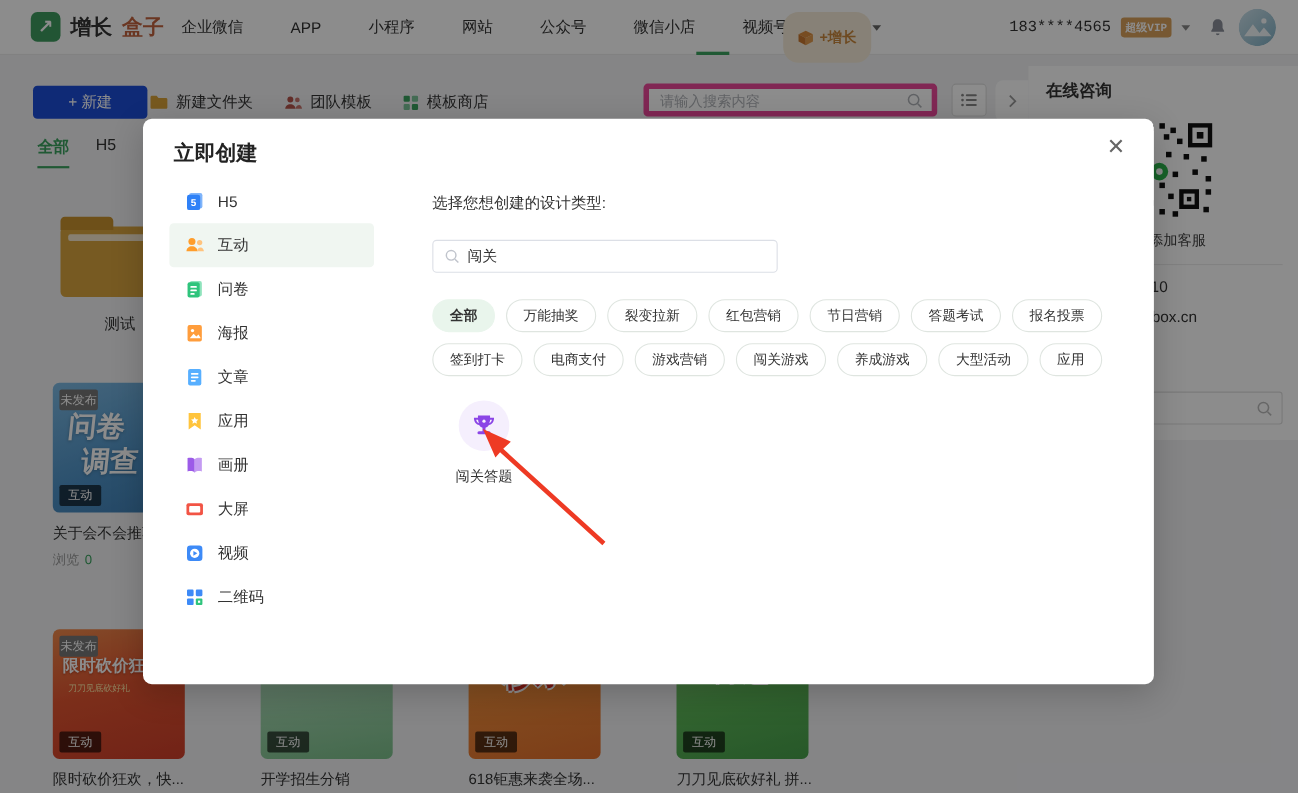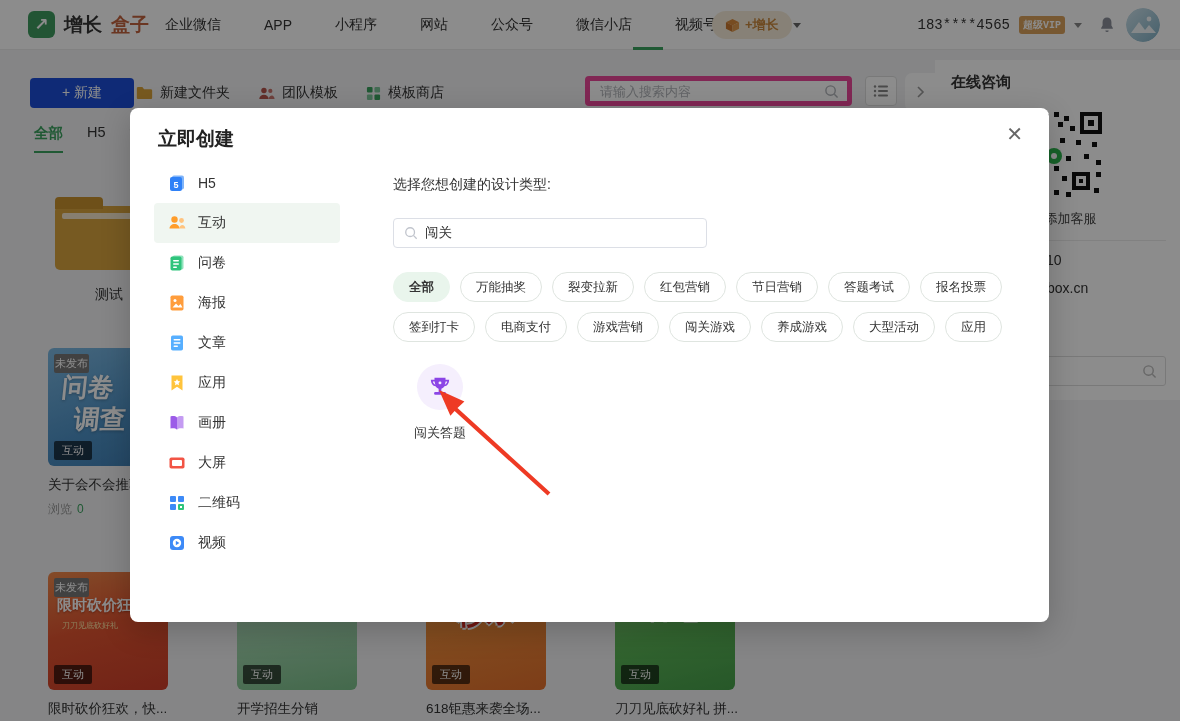--- a/index.html
+++ b/index.html
@@ -14,21 +14,21 @@
   #nav { position:absolute; left:0; top:0; width:1180px; height:50px; background:#fff; border-bottom:1px solid #ececec; }
   #logo { position:absolute; left:28px; top:11px; display:flex; align-items:center; gap:9px; }
   #logo .mark { width:27px; height:27px; border-radius:6px; background:#3E9B5F; color:#fff; display:flex; align-items:center; justify-content:center; font-weight:bold; font-size:17px; }
   #logo .t1 { font-size:19px; font-weight:bold; color:#333; }
   #logo .t2 { font-size:19px; font-weight:bold; color:#C2633E; }
   #navmenu { position:absolute; left:165px; top:0; height:50px; display:flex; align-items:center; gap:43px; }
   .navitem { font-size:14px; color:#333; cursor:pointer; white-space:nowrap; }
   #finance { position:relative; display:flex; align-items:center; gap:5px; }
   #finance .caret { width:0; height:0; border-left:4px solid transparent; border-right:4px solid transparent; border-top:5px solid #666; }
   #finance-underline { position:absolute; left:633px; top:47px; width:30px; height:3px; background:#3BA25F; }
-  #growth-pill { position:absolute; left:712px; top:11px; height:28px; border-radius:14px; background:#F6ECD9; display:flex; align-items:center; gap:5px; padding:0 13px; }
+  #growth-pill { position:absolute; left:712px; top:11px; height:46px; border-radius:14px; background:#F6ECD9; display:flex; align-items:center; gap:5px; padding:0 13px; }
   #growth-pill .cube { width:15px; height:15px; }
   #growth-pill span { font-size:13px; font-weight:bold; color:#C9873C; }
   #navright { position:absolute; right:20px; top:0; height:50px; display:flex; align-items:center; gap:9px;font-family:Liberation Mono, monospace; }
   #phone { font-size:14px; color:#333; }
   #vip { font-size:10px; color:#fff; background:#D9A05B; border-radius:3px; padding:2px 4px; font-weight:bold; }
   #navright .caret { width:0; height:0; border-left:4px solid transparent; border-right:4px solid transparent; border-top:5px solid #888; margin-right:6px; }
   #avatar { width:34px; height:34px; border-radius:50%; overflow:hidden; }
 
   
   #btn-new { position:absolute; left:30px; top:78px; width:104px; height:30px; background:#1d4ed8; color:#fff; font-size:14px; border:none; border-radius:4px; cursor:pointer; }
@@ -425,38 +425,38 @@
           <svg viewBox="0 0 18 18">
               <rect x="1.5" y="3.5" width="15" height="11" rx="1.8" fill="#F25445"></rect>
               <rect x="4" y="6" width="10" height="6" rx="1" fill="#fff"></rect>
             </svg>
         </span>
         <span>大屏</span>
       </div>
       <div class="ms-item">
         <span class="icon">
           <svg viewBox="0 0 18 18">
+              <rect x="2" y="2" width="14" height="14" rx="3" fill="#3D8AF7"></rect>
+              <circle cx="9" cy="9" r="4.2" fill="#fff"></circle>
+              <path d="M7.8 6.8l3.6 2.2-3.6 2.2z" fill="#3D8AF7"></path>
+            </svg>
+        </span>
+        <span>视频</span>
+      </div>
+      <div class="ms-item">
+        <span class="icon">
+          <svg viewBox="0 0 18 18">
               <rect x="2" y="2" width="6" height="6" rx="1" fill="#3D8AF7"></rect>
               <rect x="10" y="2" width="6" height="6" rx="1" fill="#3D8AF7"></rect>
               <rect x="2" y="10" width="6" height="6" rx="1" fill="#3D8AF7"></rect>
               <rect x="10" y="10" width="6" height="6" rx="1" fill="#2FC47C"></rect>
               <rect x="12" y="12" width="2" height="2" fill="#fff"></rect>
             </svg>
         </span>
         <span>二维码</span>
-      </div>
-      <div class="ms-item">
-        <span class="icon">
-          <svg viewBox="0 0 18 18">
-              <rect x="2" y="2" width="14" height="14" rx="3" fill="#3D8AF7"></rect>
-              <circle cx="9" cy="9" r="4.2" fill="#fff"></circle>
-              <path d="M7.8 6.8l3.6 2.2-3.6 2.2z" fill="#3D8AF7"></path>
-            </svg>
-        </span>
-        <span>视频</span>
       </div>
     </div>
 
     <div id="mcontent">
       <div id="mprompt">选择您想创建的设计类型:</div>
       <div id="msearch">
         <svg width="14" height="14" viewBox="0 0 16 16">
           <circle cx="7" cy="7" r="5" fill="none" stroke="#c0c4cc" stroke-width="1.5"></circle>
           <line x1="11" y1="11" x2="14.5" y2="14.5" stroke="#c0c4cc" stroke-width="1.5"></line>
         </svg>

